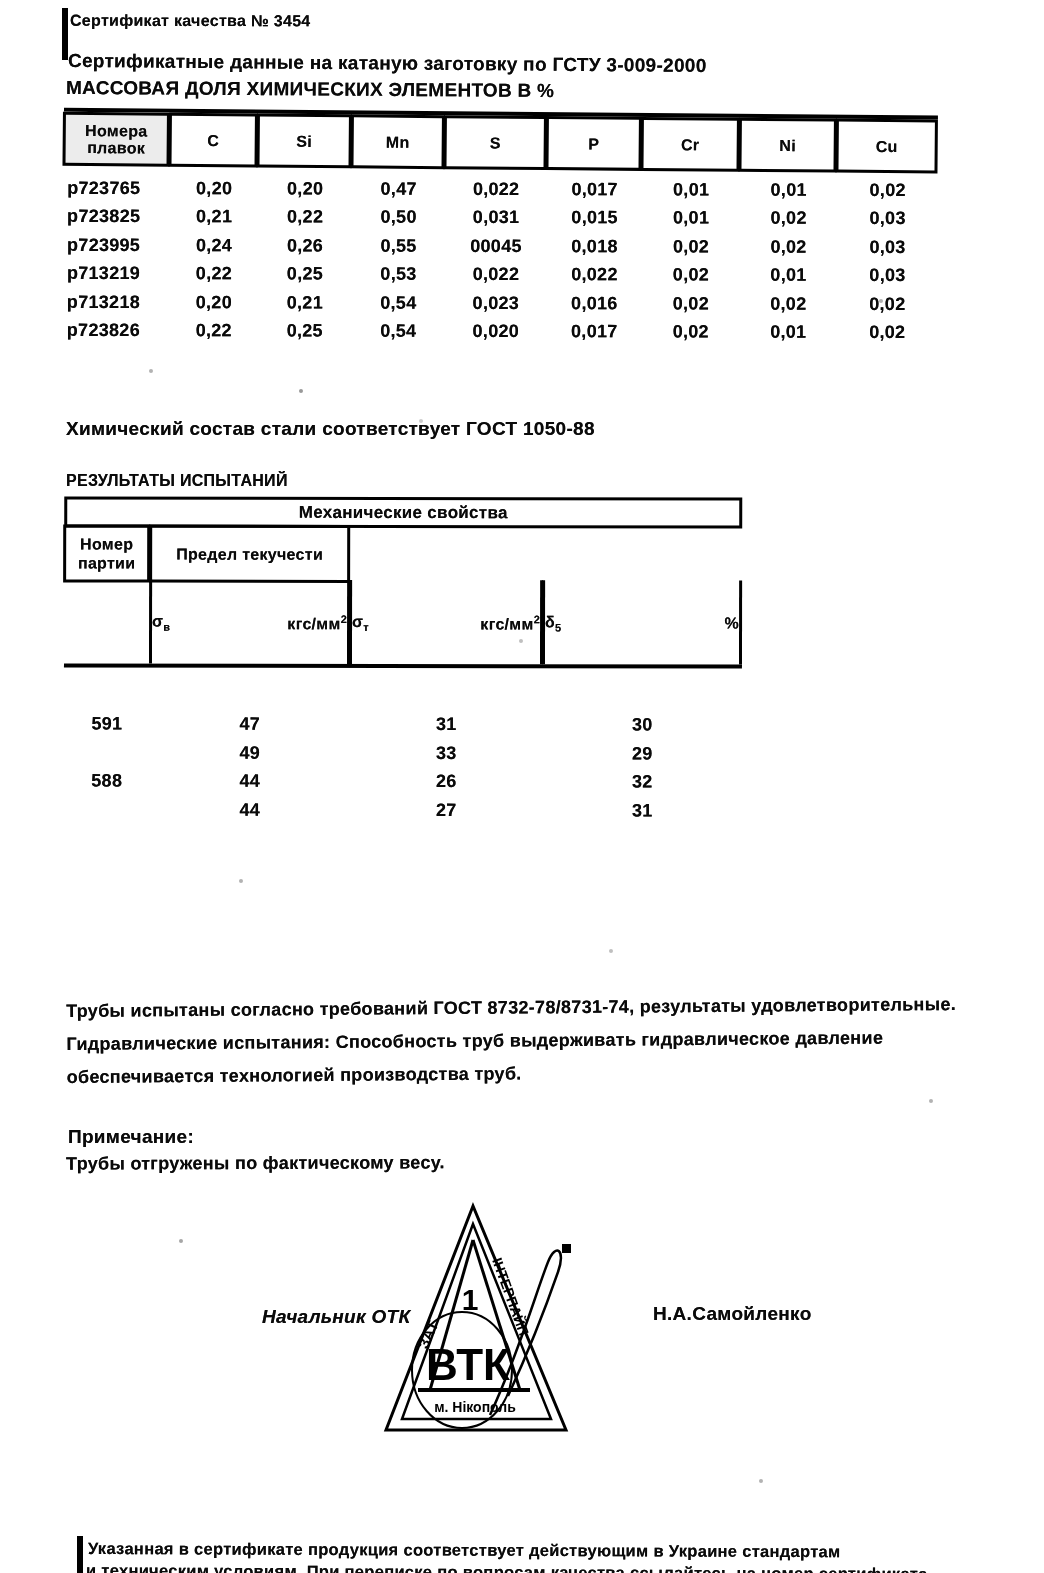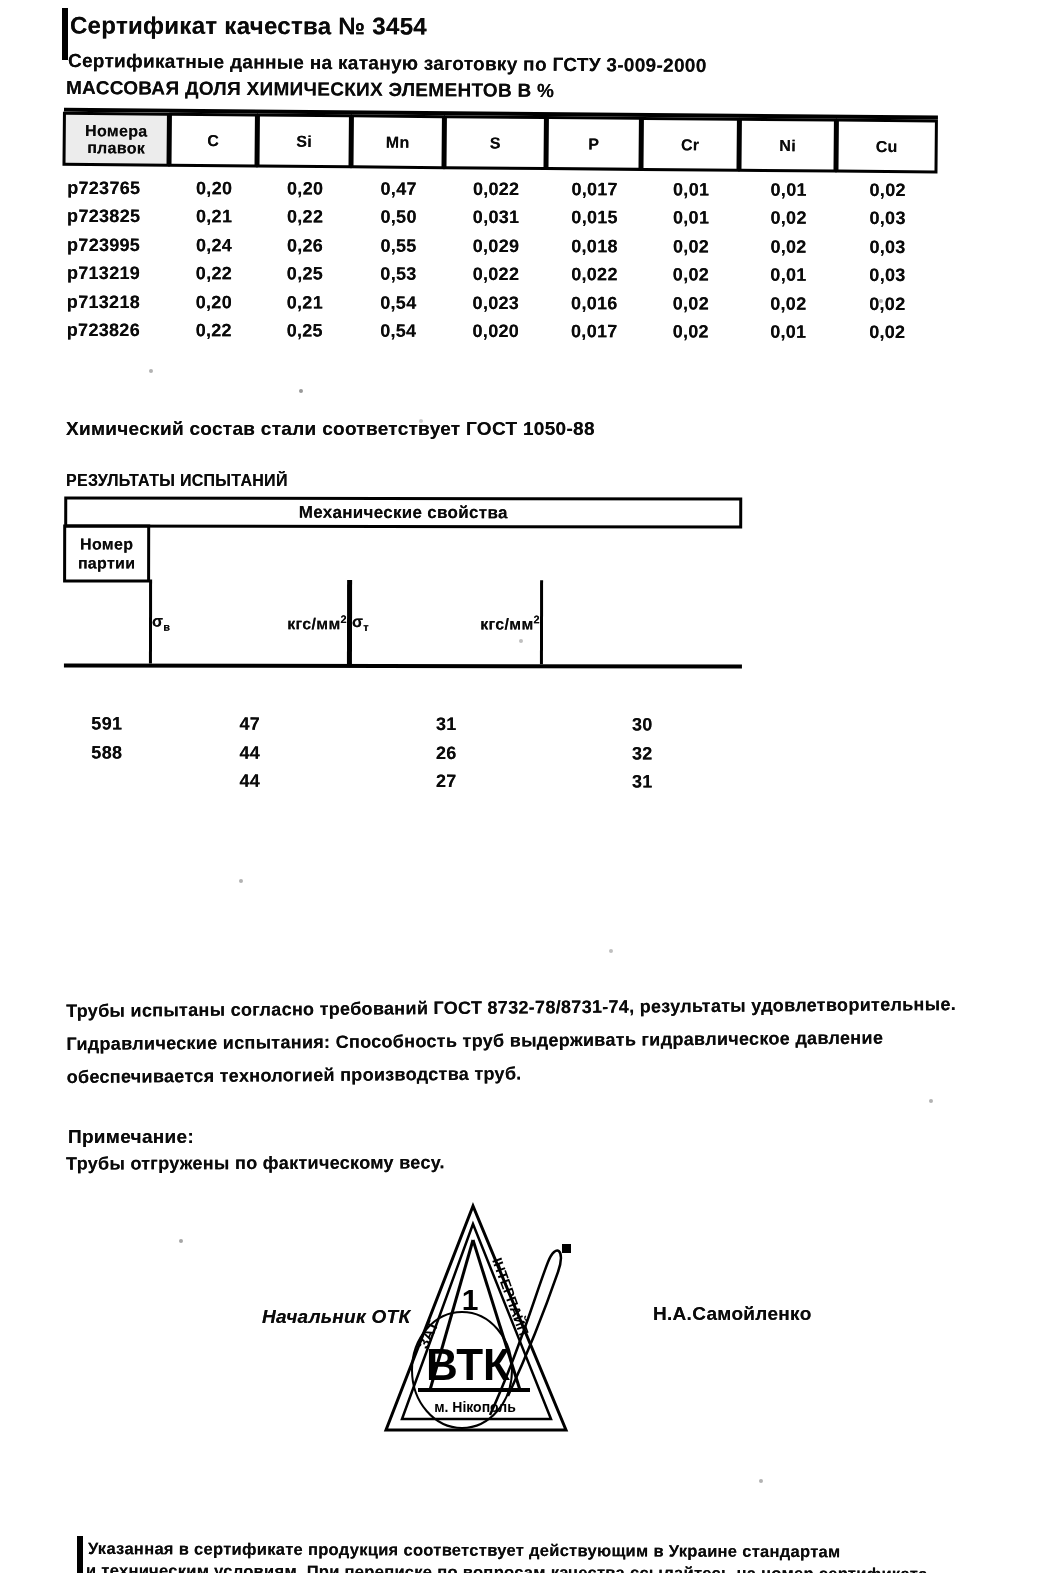--- a/index.html
+++ b/index.html
@@ -7,21 +7,21 @@
     width:1044px;height:1573px;position:relative;overflow:hidden;
     background:#ffffff;color:#0a0a0a;
     font-family:"Liberation Sans","DejaVu Sans",sans-serif;
     -webkit-font-smoothing:none;
   }
   .abs{position:absolute;}
   .b{font-weight:700;}
   .scan{letter-spacing:.3px;text-shadow:0 0 .5px rgba(0,0,0,.7);}
   
   .topbar{left:62px;top:8px;width:6px;height:52px;background:#000;}
-  .t1{left:70px;top:12px;font-size:24px;transform:rotate(.15deg);}
+  .t1{left:70px;top:12px;font-size:16px;transform:rotate(.15deg);}
   .t2{left:68px;top:50px;font-size:19px;transform:rotate(.45deg);transform-origin:left center;}
   .t3{left:66px;top:77px;font-size:19px;transform:rotate(.35deg);transform-origin:left center;}
   
   .chem{left:64px;top:108px;width:874px;}
   .chem-head{
     display:grid;grid-template-columns:106px 88px 94px 93px 102px 95px 98px 97px 101px;
     border-top:4px solid #000;transform:rotate(.5deg);transform-origin:18px top;
   }
   .chem-head .cell{
     border:3px solid #000;margin-left:-1px;height:48px;
@@ -134,21 +134,21 @@
         <span>0,015</span>
         <span>0,01</span>
         <span>0,02</span>
         <span>0,03</span>
     </div>
     <div class="chem-row scan">
       <span>p723995</span>
         <span>0,24</span>
         <span>0,26</span>
         <span>0,55</span>
-        <span>0,029</span>
+        <span>00045</span>
         <span>0,018</span>
         <span>0,02</span>
         <span>0,02</span>
         <span>0,03</span>
     </div>
     <div class="chem-row scan">
       <span>p713219</span>
         <span>0,22</span>
         <span>0,25</span>
         <span>0,53</span>
@@ -183,38 +183,49 @@
   </div>
 </div>
 
 <div class="abs chemnote b scan">Химический состав стали соответствует ГОСТ 1050-88</div>
 <div class="abs resheading b scan">РЕЗУЛЬТАТЫ ИСПЫТАНИЙ</div>
 
 <div class="abs mech">
   <div class="mech-title scan">Механические свойства</div>
   <div class="mech-cols">
     <div class="cell scan">Номер партии</div>
+    <div class="cell scan">Предел текучести</div>
   </div>
   <div class="mech-sub">
     <div class="cell empty"></div>
     <div class="cell scan">
       <div><span>σ</span><sub>в</sub></div>
       <div><span>кгс/мм</span><sup>2</sup></div>
     </div>
     <div class="cell scan">
       <div><span>σ</span><sub>т</sub></div>
       <div><span>кгс/мм</span><sup>2</sup></div>
     </div>
+    <div class="cell scan">
+      <div><span>δ</span><sub>5</sub></div>
+      <div><span>%</span></div>
+    </div>
   </div>
   <div class="mech-rows">
     <div class="mech-row scan">
       <span>591</span>
         <span>47</span>
         <span>31</span>
         <span>30</span>
+    </div>
+    <div class="mech-row scan">
+      <span></span>
+        <span>49</span>
+        <span>33</span>
+        <span>29</span>
     </div>
     <div class="mech-row scan">
       <span>588</span>
         <span>44</span>
         <span>26</span>
         <span>32</span>
     </div>
     <div class="mech-row scan">
       <span></span>
         <span>44</span>

